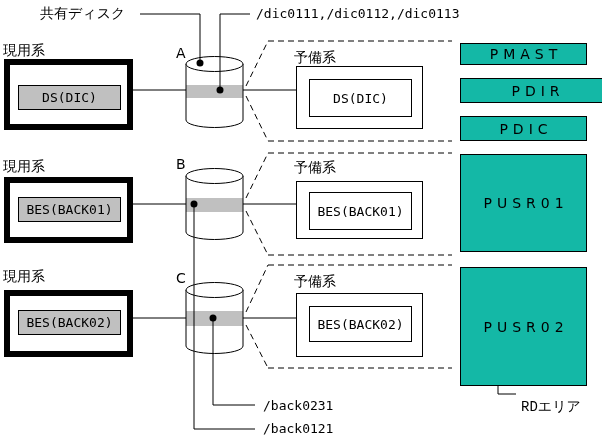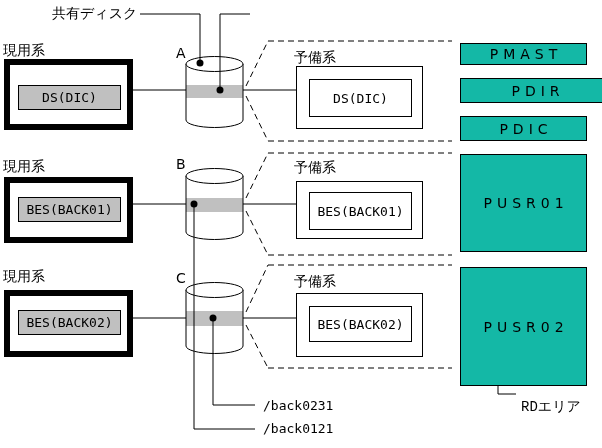--- a/index.html
+++ b/index.html
@@ -87,21 +87,22 @@
 
     <g fill="#000000">
       <circle cx="200" cy="63" r="3.5"></circle>
       <circle cx="220" cy="90" r="3.5"></circle>
       <circle cx="194" cy="204" r="3.5"></circle>
       <circle cx="213" cy="318" r="3.5"></circle>
       <circle cx="498" cy="343" r="3.5"></circle>
     </g>
   </svg>
 
-  <div class="lbl" style="left:52px;top:6px;">共有ディスク</div>
+  <div class="lbl" style="left:40px;top:6px;">共有ディスク</div>
+  <div class="lbl mono" style="left:256px;top:7px;">/dic0111,/dic0112,/dic0113</div>
 
   <div class="lbl" style="left:3px;top:43px;">現用系</div>
   <div class="thickbox" style="left:4px;top:59px;width:129px;height:71px;"></div>
   <div class="graybox" style="left:18px;top:85px;width:103px;height:25px;">DS(DIC)</div>
   <div class="diskletter" style="left:176px;top:46px;">A</div>
   <div class="lbl" style="left:294px;top:50px;">予備系</div>
   <div class="outerbox" style="left:296px;top:66px;width:127px;height:63px;"></div>
   <div class="innerbox" style="left:309px;top:79px;width:103px;height:38px;">DS(DIC)</div>
   <div class="rdbox" style="left:460px;top:43px;width:127px;height:22px;">PMAST</div>
   <div class="rdbox" style="left:460px;top:78px;width:151px;height:25px;">PDIR</div>

